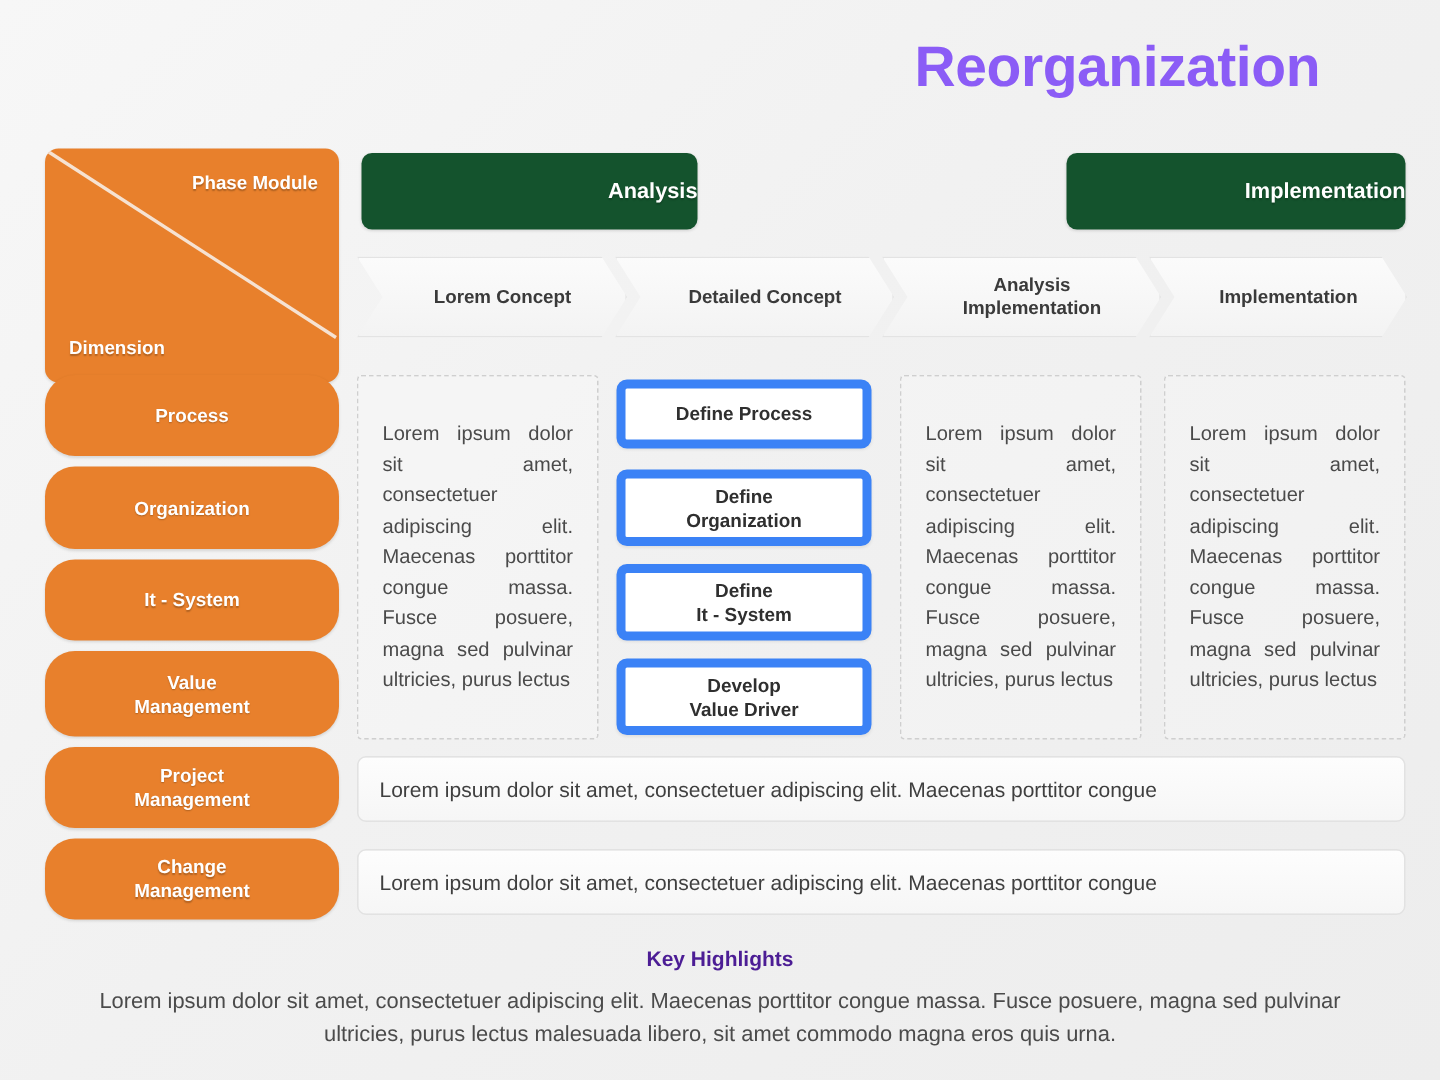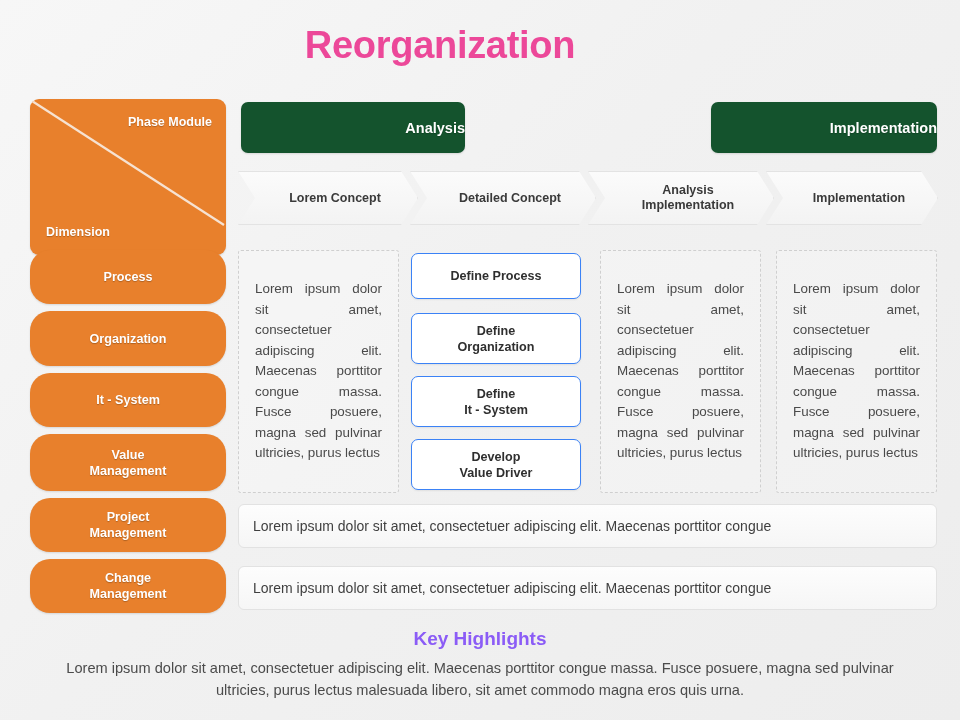--- a/index.html
+++ b/index.html
@@ -15,24 +15,24 @@
     color: #3b3b3b;
     position: relative;
   }
 
   
   .page-title {
     position: absolute;
     left: 0;
     top: 22px;
     width: 880px;
-    text-align: center;
+    text-align: right;
     font-size: 38px;
     font-weight: bold;
-    color: #ec4899;
+    color: #8b5cf6;
     letter-spacing: -0.3px;
     line-height: 46px;
   }
 
   
   .corner-box {
     position: absolute;
     left: 30px;
     top: 99px;
     width: 196px;
@@ -140,21 +140,21 @@
     top: 250px;
     left: 411px;
     width: 170px;
     height: 243px;
   }
   .card {
     position: absolute;
     left: 0;
     width: 170px;
     background: #ffffff;
-    border: 1px solid #3b82f6;
+    border: 6px solid #3b82f6;
     border-radius: 7px;
     box-sizing: border-box;
     box-shadow: 0 1px 2px rgba(0,0,0,0.07);
     display: flex;
     align-items: center;
     justify-content: center;
     color: #2f2f2f;
     font-weight: bold;
     font-size: 12.6px;
     line-height: 16px;
@@ -202,23 +202,23 @@
 
   
   .footer {
     position: absolute;
     left: 0;
     top: 626px;
     width: 960px;
     text-align: center;
   }
   .footer-title {
-    font-size: 19px;
-    font-weight: bold;
-    color: #8b5cf6;
+    font-size: 14px;
+    font-weight: bold;
+    color: #4c1d95;
     line-height: 26px;
   }
   .footer-text {
     margin-top: 5px;
     font-size: 14.6px;
     line-height: 22px;
     color: #4b4b4b;
     padding: 0 48px;
   }
 </style>

